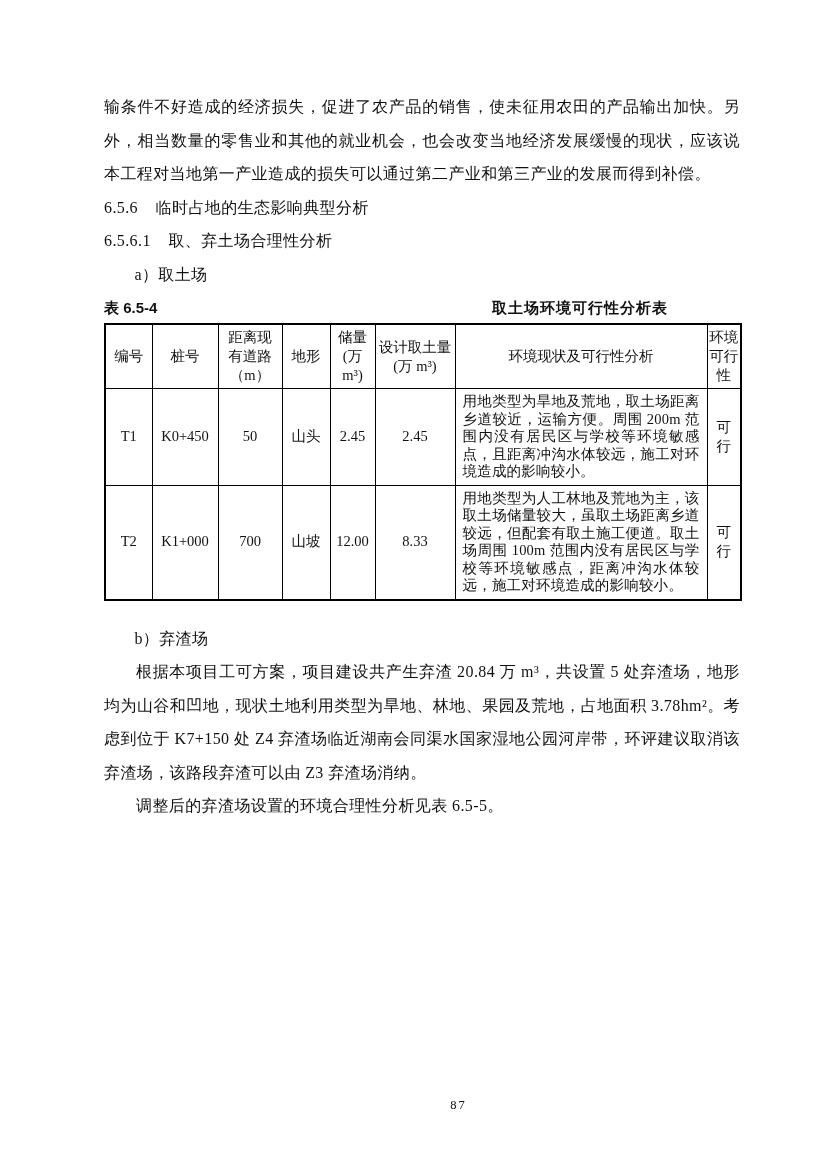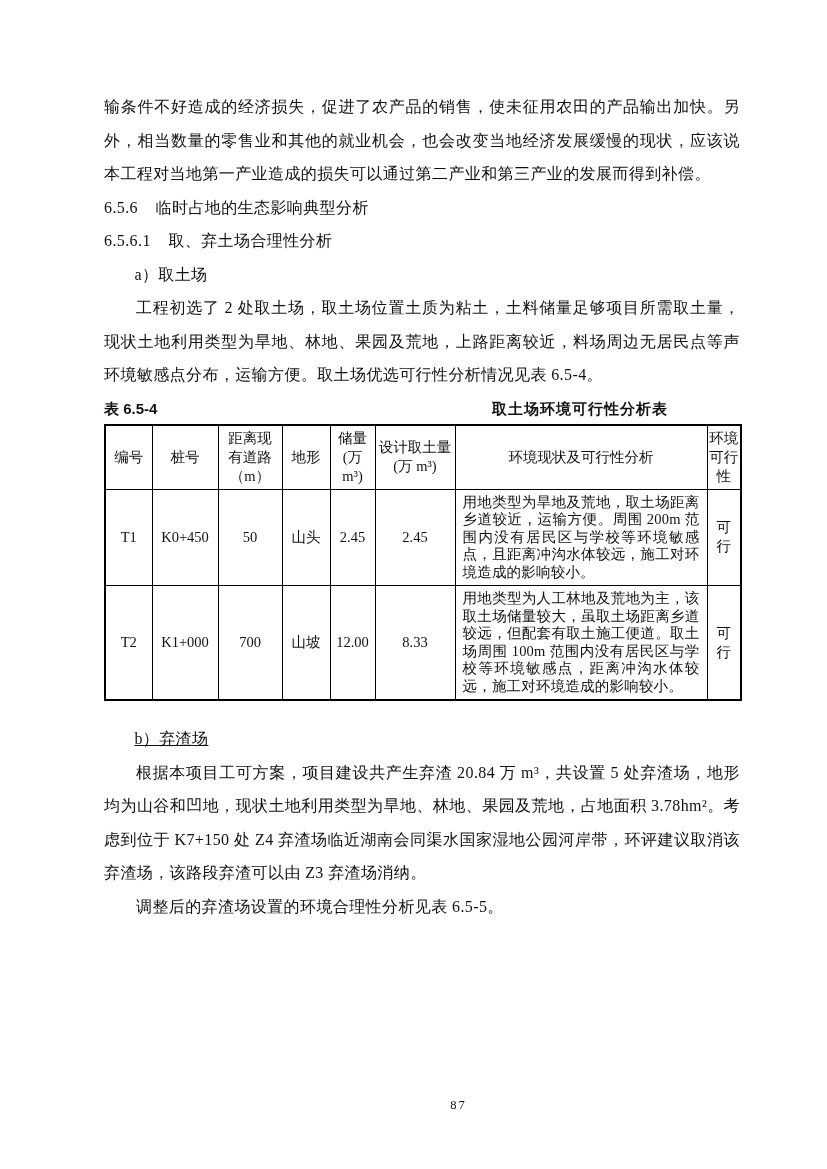--- a/index.html
+++ b/index.html
@@ -90,21 +90,21 @@
     text-align: justify;
     padding: 4px 7px;
     letter-spacing: 0.2px;
   }
   table.data-table td.feas,
   table.data-table th.feas {
     white-space: pre-line;
     line-height: 19px;
     padding: 2px 1px;
   }
-  .after-table { margin-top: 21px; text-decoration: underline; }
+  .after-table { margin-top: 21px; }
   .page-number {
     position: absolute;
     bottom: 58px;
     left: 4px;
     width: 100%;
     text-align: center;
     font-size: 12.5px;
     letter-spacing: 2px;
     padding-left: 41px;
   }
@@ -120,21 +120,20 @@
     <span>6.5.6</span><span class="h-title">临时占地的生态影响典型分析</span>
   </h2>
 
   <h3 class="heading">
     <span>6.5.6.1</span><span class="h-title">取、弃土场合理性分析</span>
   </h3>
 
 
   <p class="body-text sub-item">a）取土场</p>
 
-  <p class="body-text">工程初选了 2 处取土场，取土场位置土质为粘土，土料储量足够项目所需取土量，现状土地利用类型为旱地、林地、果园及荒地，上路距离较近，料场周边无居民点等声环境敏感点分布，运输方便。取土场优选可行性分析情况见表 6.5-4。</p>
 
   <div class="table-caption">
     <span class="cap-label">表 6.5-4</span>
     <span class="cap-title">取土场环境可行性分析表</span>
   </div>
 
   <table class="data-table">
     <colgroup>
       <col style="width:47px">
         <col style="width:66px">

